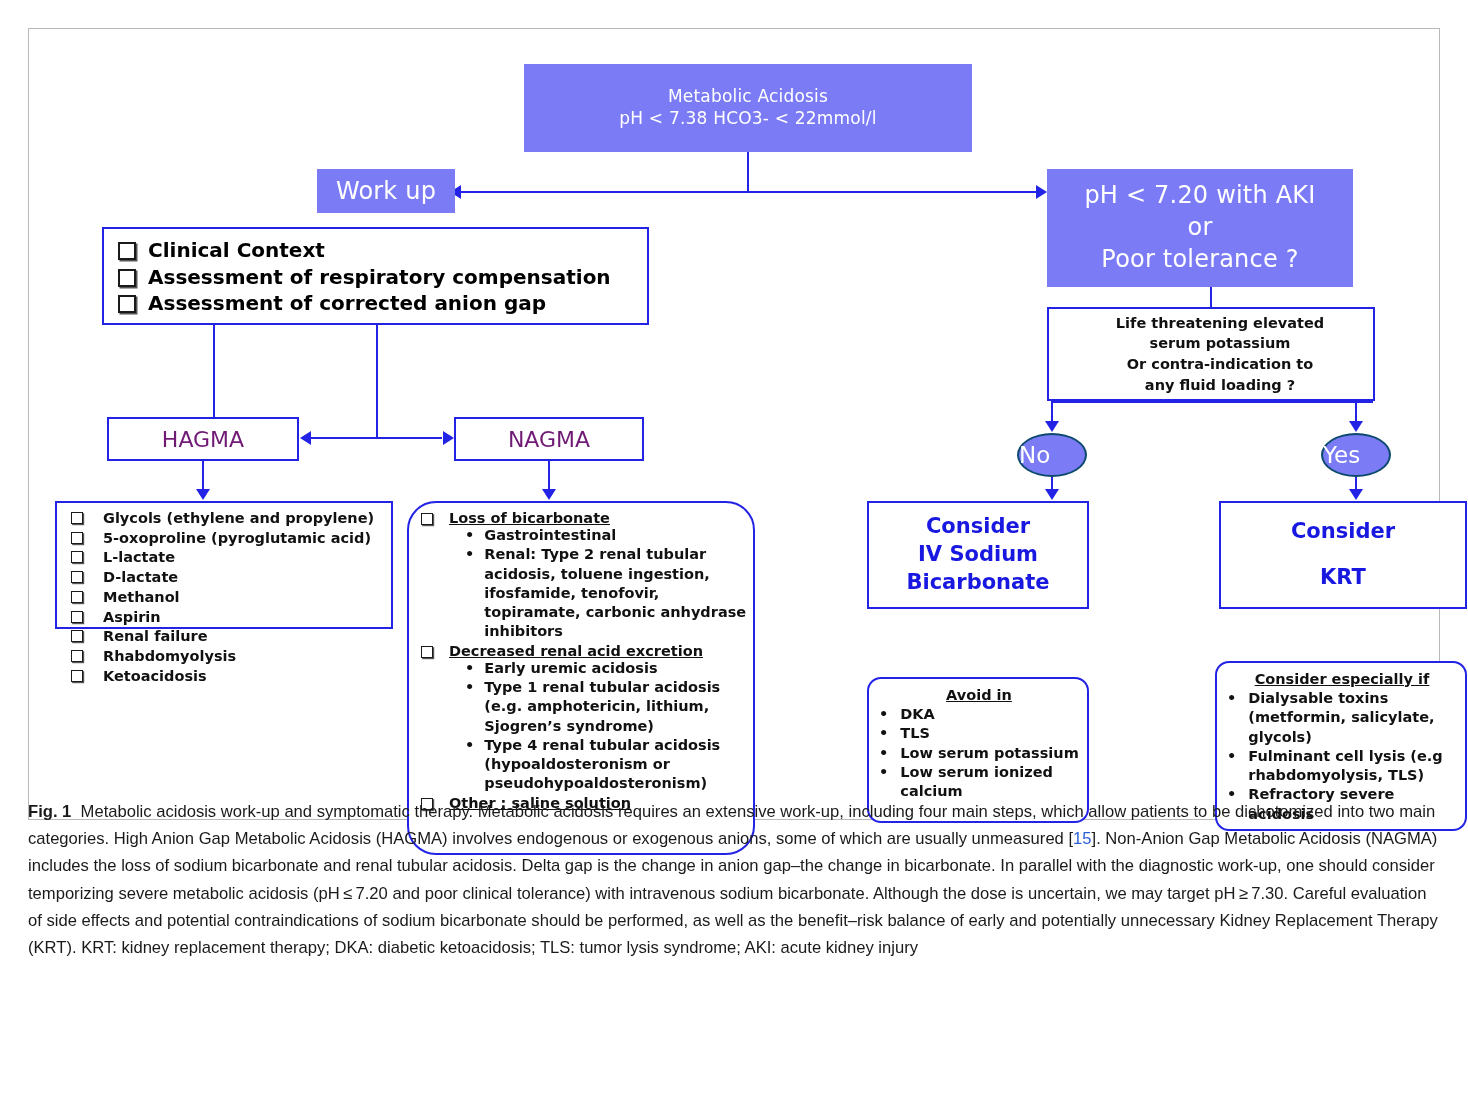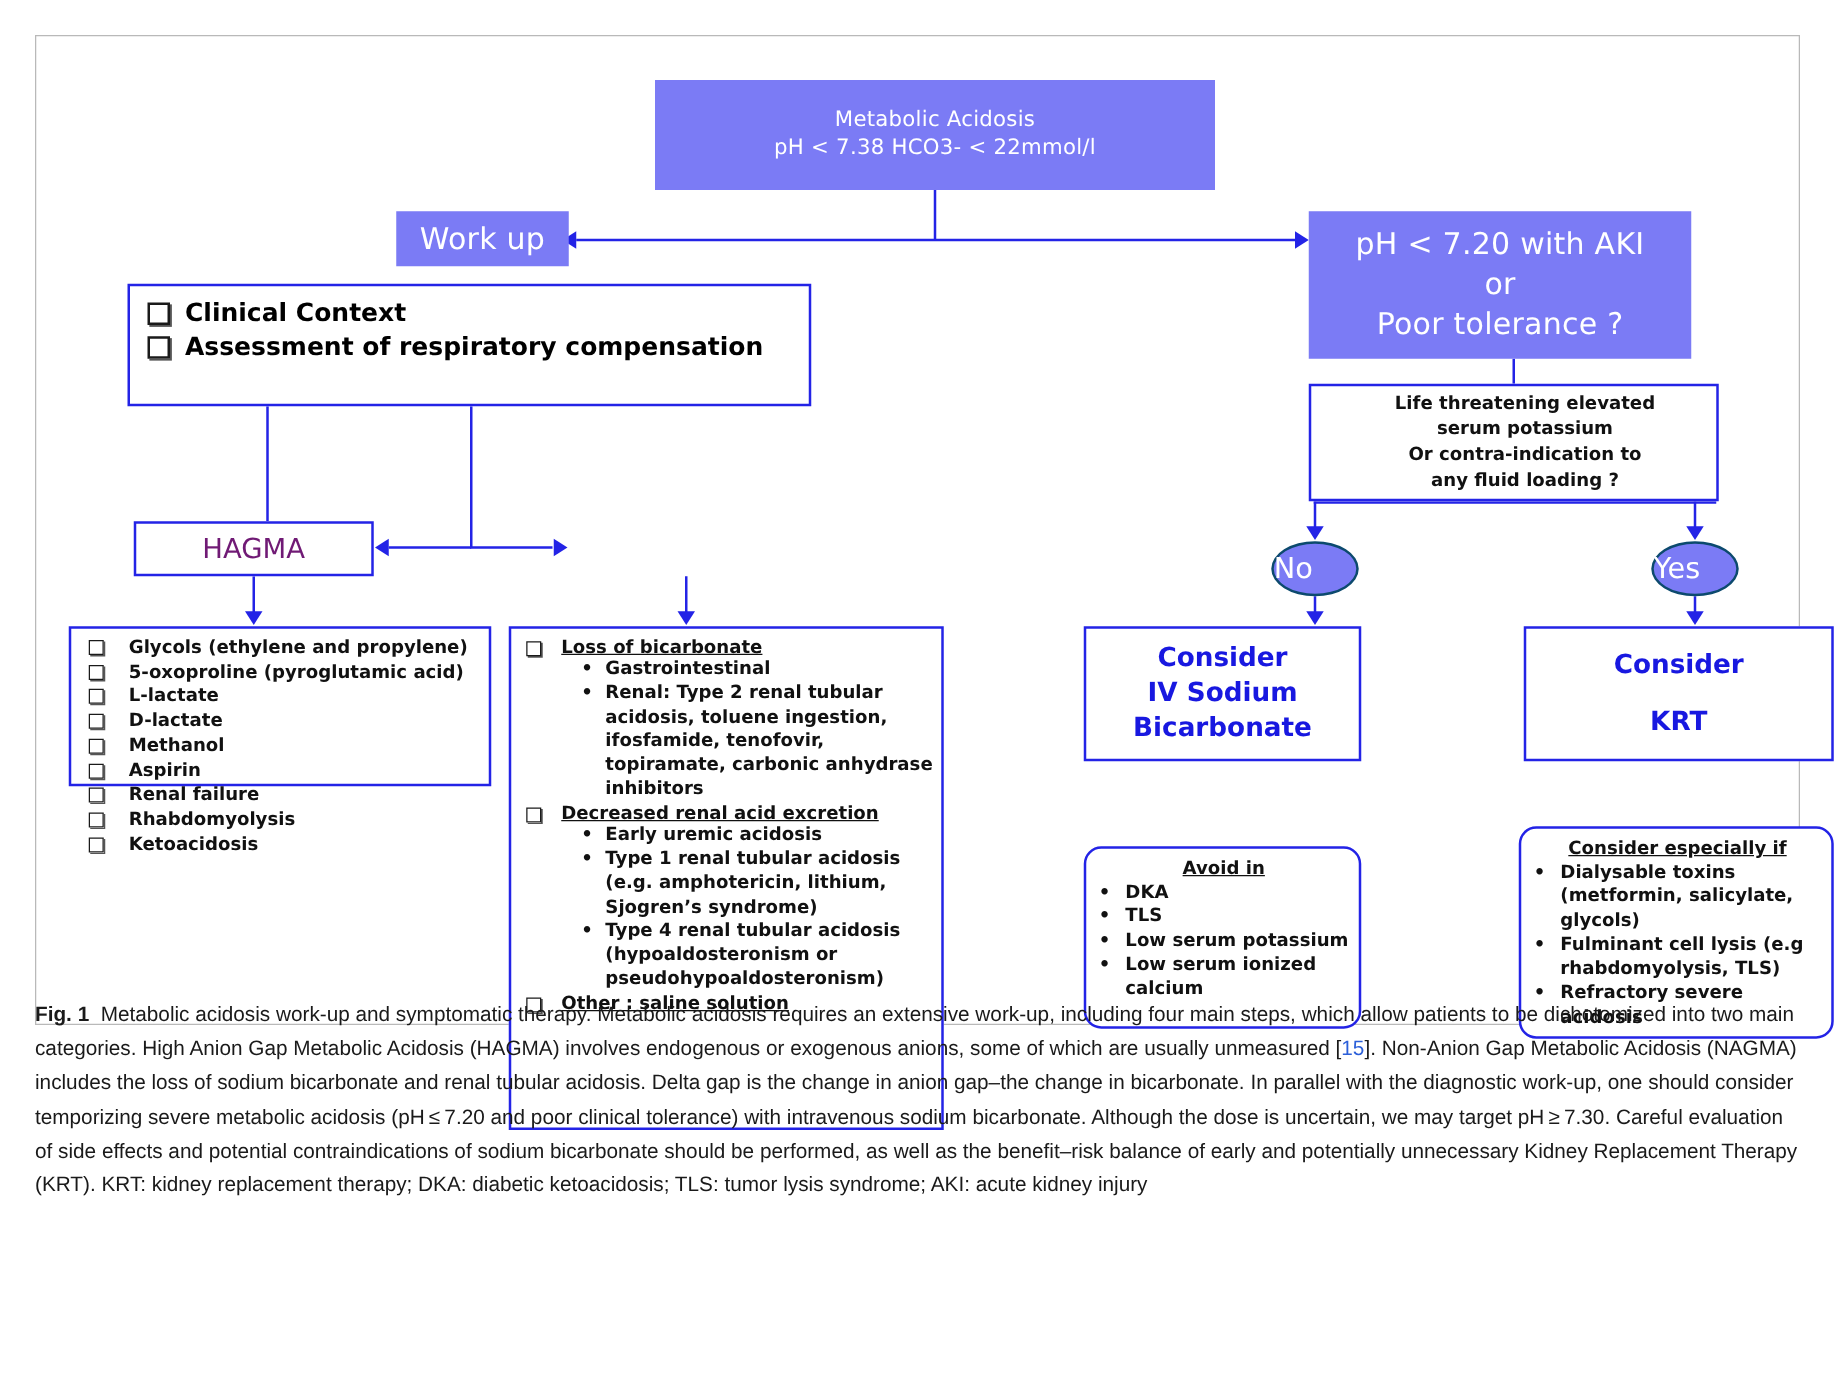--- a/index.html
+++ b/index.html
@@ -65,21 +65,21 @@
     width:100%;height:100%;display:flex;align-items:center;justify-content:center;
     font-size:22px;font-family:"DejaVu Sans", sans-serif;color:#701a75;
   }
 
   #hagma-list{left:26px;top:472px;width:338px;height:128px;padding:6px 6px 6px 14px;}
   .li{display:flex;align-items:flex-start;font-size:14.5px;font-weight:bold;line-height:1.36;
       font-family:"DejaVu Sans", sans-serif;color:#111;white-space:nowrap;}
   .li .chk{width:10px;height:10px;border-width:1.6px;margin-right:20px;margin-top:3px;
            box-shadow:1.2px 1.2px 0 #555;}
 
-  #nagma-list{left:378px;top:472px;width:348px;height:403px;padding:6px 6px 16px 12px;}
+  #nagma-list{left:378px;top:472px;width:348px;height:354px;padding:6px 6px 16px 12px;border-radius:29px;}
   .grp{display:flex;align-items:flex-start;margin-top:1px;}
   .grp .chk{width:10px;height:10px;border-width:1.6px;margin-right:16px;margin-top:3px;
             box-shadow:1.2px 1.2px 0 #555;flex:0 0 auto;}
   .grp-label{font-size:14.5px;font-weight:bold;text-decoration:underline;
              font-family:"DejaVu Sans", sans-serif;color:#111;}
   .sub{margin-left:44px;}
   .sub-li{display:flex;align-items:flex-start;font-size:14.5px;font-weight:bold;
           line-height:1.33;font-family:"DejaVu Sans", sans-serif;color:#111;}
   .dot{flex:0 0 auto;margin-right:10px;line-height:1.33;}
 
@@ -192,24 +192,31 @@
 
     <div class="node wbox" id="clinical-box">
       <div class="chk-line">
         <span class="chk"></span>
         <span>Clinical Context</span>
       </div>
       <div class="chk-line">
         <span class="chk"></span>
         <span>Assessment of respiratory compensation</span>
       </div>
+      <div class="chk-line">
+        <span class="chk"></span>
+        <span>Assessment of corrected anion gap</span>
+      </div>
     </div>
 
     <div class="node wbox" id="hagma">
       <div class="midlabel">HAGMA</div>
+    </div>
+    <div class="node wbox" id="nagma">
+      <div class="midlabel">NAGMA</div>
     </div>
 
     <div class="node wbox" id="hagma-list">
       <div class="li">
           <span class="chk"></span>
           <span>Glycols (ethylene and propylene)</span>
         </div>
       <div class="li">
           <span class="chk"></span>
           <span>5-oxoproline (pyroglutamic acid)</span>

